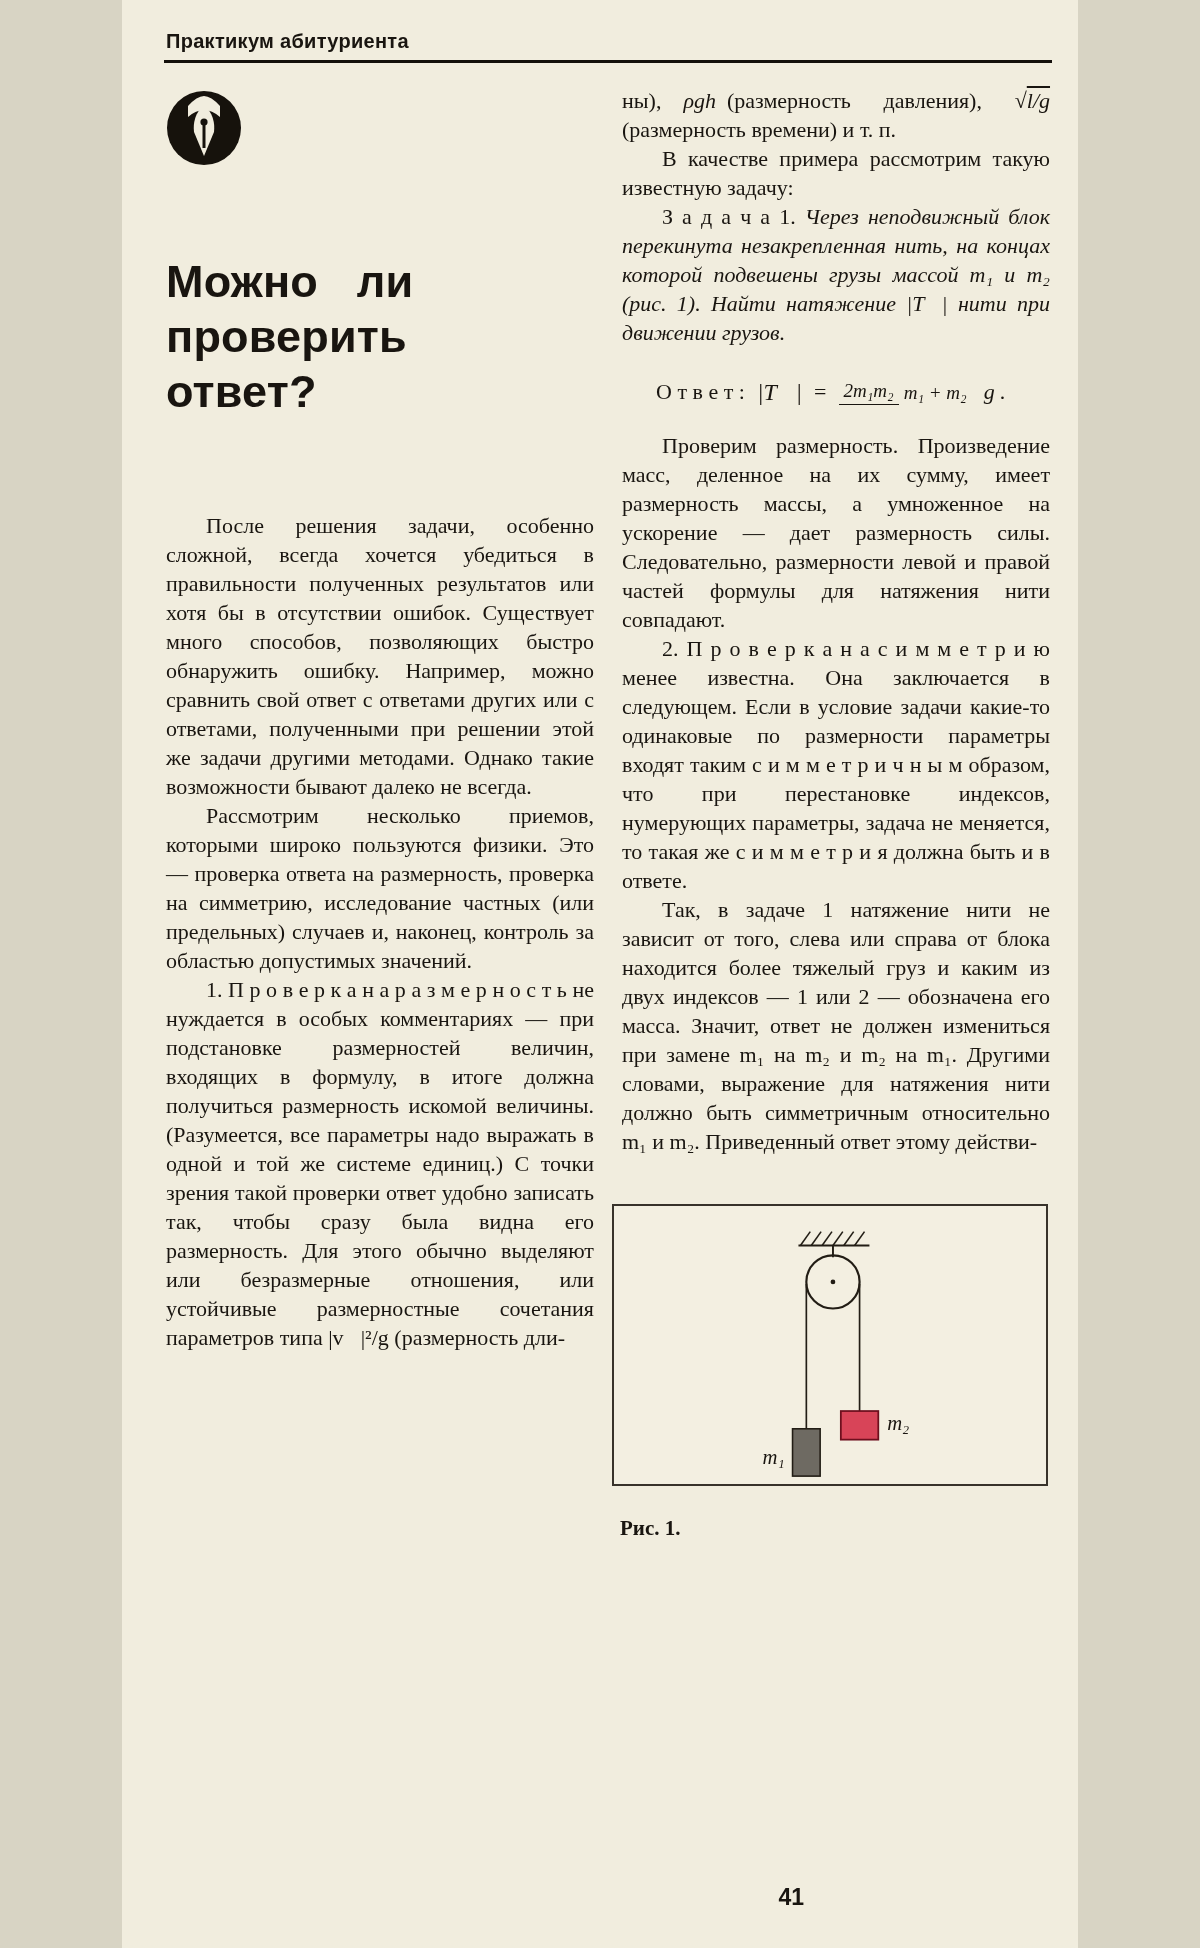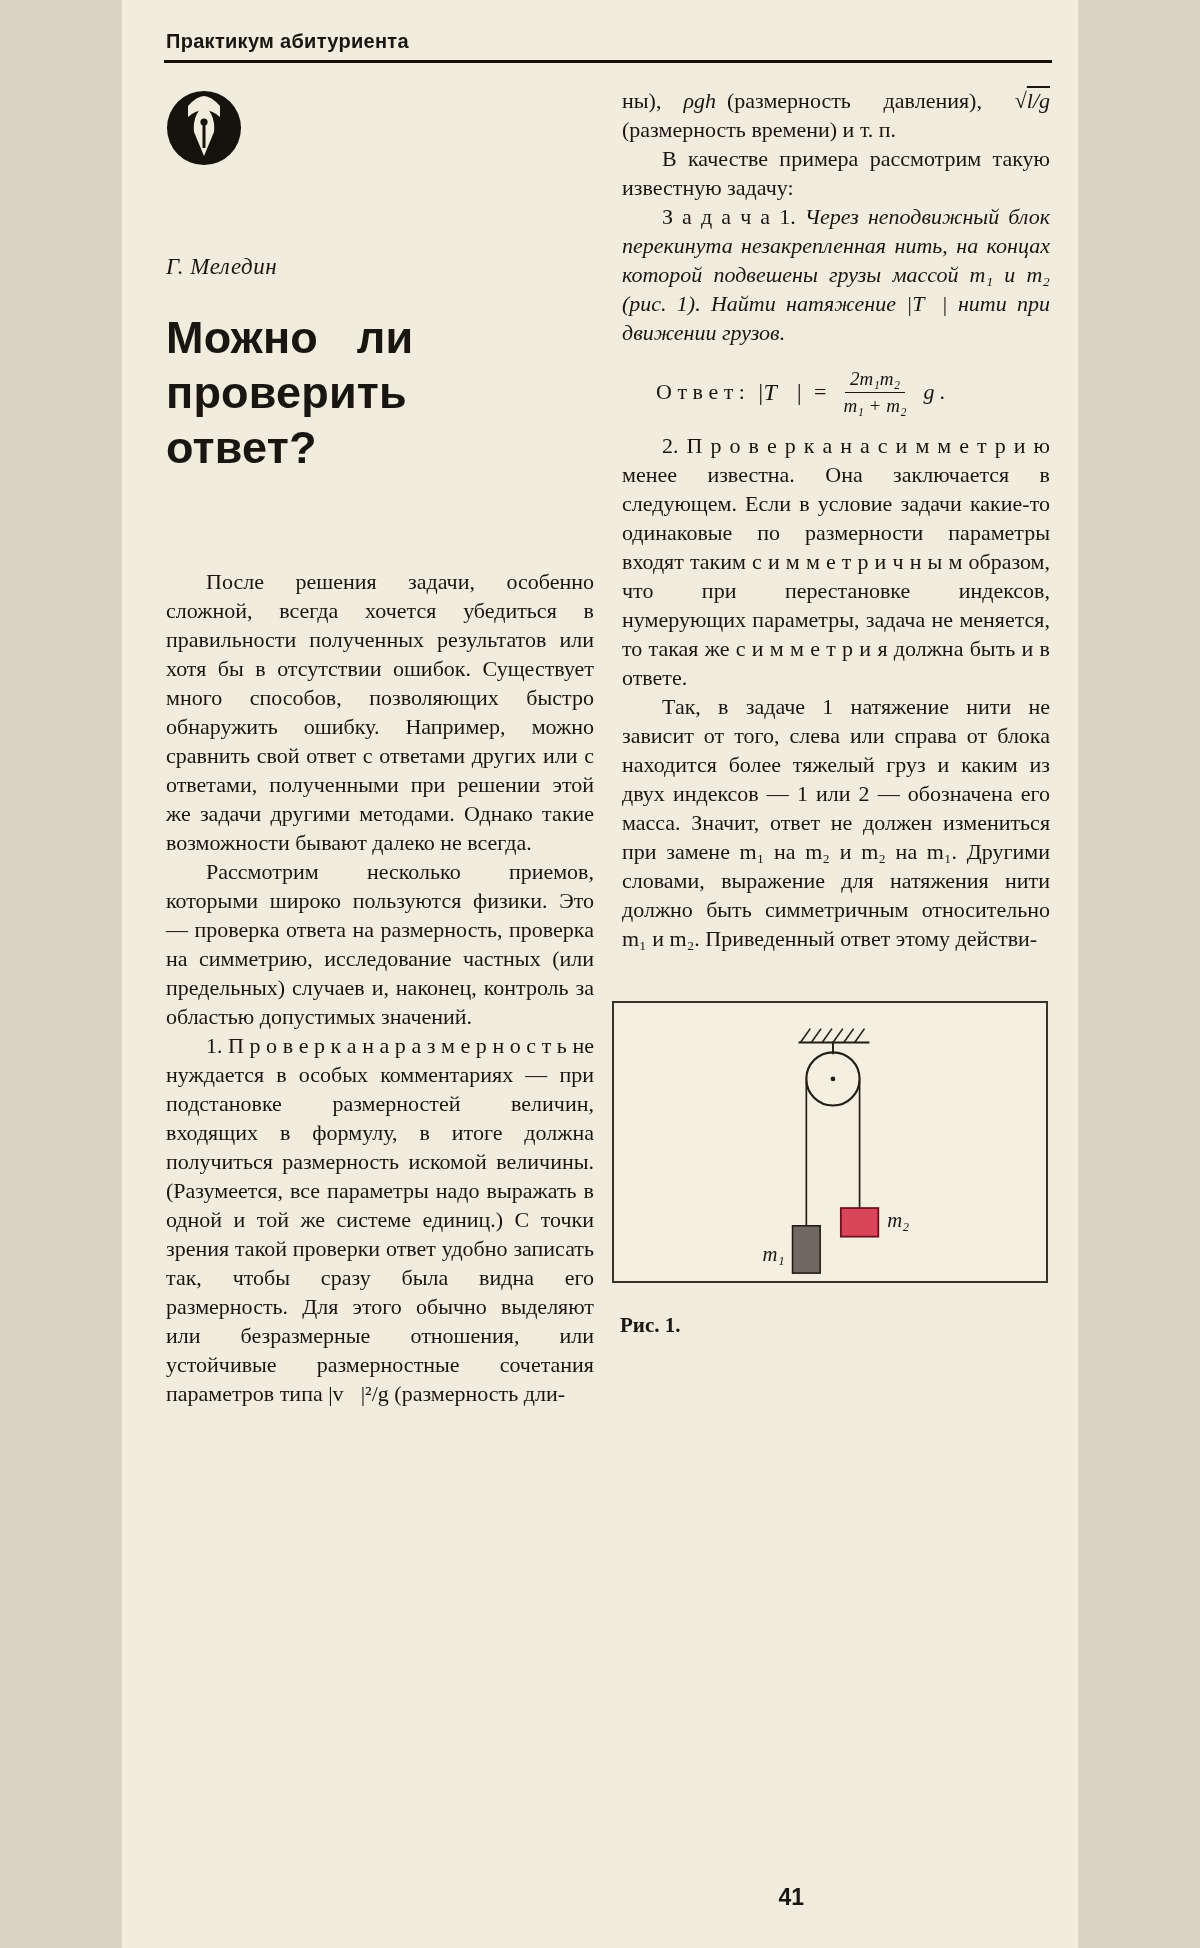--- a/index.html
+++ b/index.html
@@ -48,21 +48,21 @@
   .task-label { font-style:normal;margin-top:24px; }
   .task-text { font-style:italic; }
   
   .formula {
     display:flex; align-items:center; gap:12px;
     padding-left:34px; margin:16px 0 10px 0;
     font-size:22px; min-height:58px;
   }
   .abs-t { font-style:italic; font-size:24px; }
   .frac {
-    display:inline-flex; flex-direction:column; align-items:center;
+    display:inline-flex; flex-direction:row; align-items:center;
     font-style:italic; font-size:19px; line-height:24px;
   }
   .frac .num { border-bottom:1.7px solid #191510; padding:0 5px 1px 5px; }
   .frac .den { padding:1px 5px 0 5px; }
   .g-ital { font-style:italic; }
   
   .figure-box {
     margin-top:48px; margin-left:-10px;
     width:436px; height:282px;
     border:2px solid #38322a;
@@ -94,21 +94,20 @@
       <svg viewBox="0 0 76 86" xmlns="http://www.w3.org/2000/svg">
         <circle cx="38" cy="42" r="37" fill="#16120c"></circle>
         <path d="M22 20 Q31 10 38 10 L38 24 Q30 24 22 31 Z" fill="#f1edde"></path>
         <path d="M54 20 Q45 10 38 10 L38 24 Q46 24 54 31 Z" fill="#f1edde"></path>
         <path d="M38 18 C29 28 27 36 28 46 L38 70 L48 46 C49 36 47 28 38 18 Z" fill="#f1edde"></path>
         <line x1="38" y1="36" x2="38" y2="62" stroke="#16120c" stroke-width="3"></line>
         <circle cx="38" cy="36" r="3.6" fill="#16120c"></circle>
       </svg>
     </div>
 
-    <div class="author">Г. Меледин</div>
 
     <h1 class="title"><span>Можно ли</span><br><span>проверить ответ?</span></h1>
 
     <p class="p ind">После решения задачи, особенно сложной, всегда хочется убедиться в правильности полученных результатов или хотя бы в отсутствии ошибок. Существует много способов, позволяющих быстро обнаружить ошибку. Например, можно сравнить свой ответ с ответами других или с ответами, полученными при решении этой же задачи другими методами. Однако такие возможности бывают далеко не всегда.</p>
     <p class="p ind">Рассмотрим несколько приемов, которыми широко пользуются физики. Это — проверка ответа на размерность, проверка на симметрию, исследование частных (или предельных) случаев и, наконец, контроль за областью допустимых значений.</p>
     <p class="p ind"><span>1. П р о в е р к а  н а  р а з м е р н о с т ь</span><span> не нуждается в особых комментариях — при подстановке размерностей величин, входящих в формулу, в итоге должна получиться размерность искомой величины. (Разумеется, все параметры надо выражать в одной и той же системе единиц.) С точки зрения такой проверки ответ удобно записать так, чтобы сразу была видна его размерность. Для этого обычно выделяют или безразмерные отношения, или устойчивые размерностные сочетания параметров типа |v⃗|²/g (размерность дли-</span></p>
   </div>
 
   <div class="col col-right">
 
@@ -122,20 +121,21 @@
       <span>О т в е т :</span>
       <span class="abs-t">|T⃗|</span>
       <span>=</span>
       <span class="frac">
           <span class="num">2m₁m₂</span>
           <span class="den">m₁ + m₂</span>
         </span>
       <span class="g-ital">g .</span>
     </div>
 
+    <p class="p ind">Проверим размерность. Произведение масс, деленное на их сумму, имеет размерность массы, а умноженное на ускорение — дает размерность силы. Следовательно, размерности левой и правой частей формулы для натяжения нити совпадают.</p>
     <p class="p ind"><span>2. П р о в е р к а  н а  с и м м е т р и ю</span><span> менее известна. Она заключается в следующем. Если в условие задачи какие-то одинаковые по размерности параметры входят таким  с и м м е т р и ч н ы м  образом, что при перестановке индексов, нумерующих параметры, задача не меняется, то такая же  с и м м е т р и я  должна быть и в ответе.</span></p>
     <p class="p ind">Так, в задаче 1 натяжение нити не зависит от того, слева или справа от блока находится более тяжелый груз и каким из двух индексов — 1 или 2 — обозначена его масса. Значит, ответ не должен измениться при замене m₁ на m₂ и m₂ на m₁. Другими словами, выражение для натяжения нити должно быть симметричным относительно m₁ и m₂. Приведенный ответ этому действи-</p>
 
     <div class="figure-box">
       <svg viewBox="0 0 436 282" xmlns="http://www.w3.org/2000/svg">
 
         <line x1="186" y1="40" x2="258" y2="40" stroke="#221d15" stroke-width="2"></line>
         <g stroke="#221d15" stroke-width="1.6">
           <line x1="188" y1="40" x2="198" y2="26"></line>
           <line x1="199" y1="40" x2="209" y2="26"></line>

